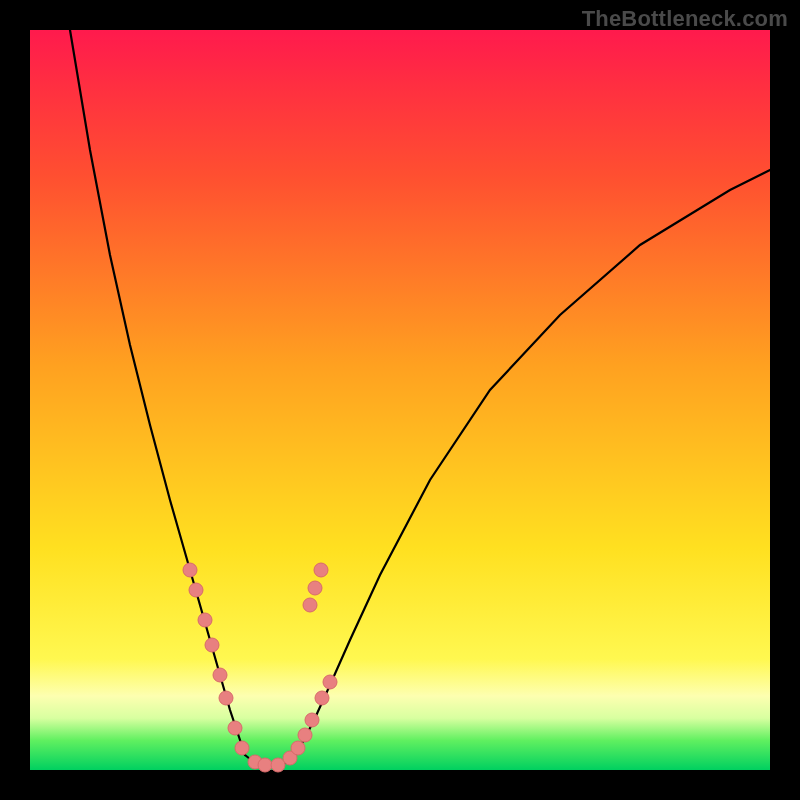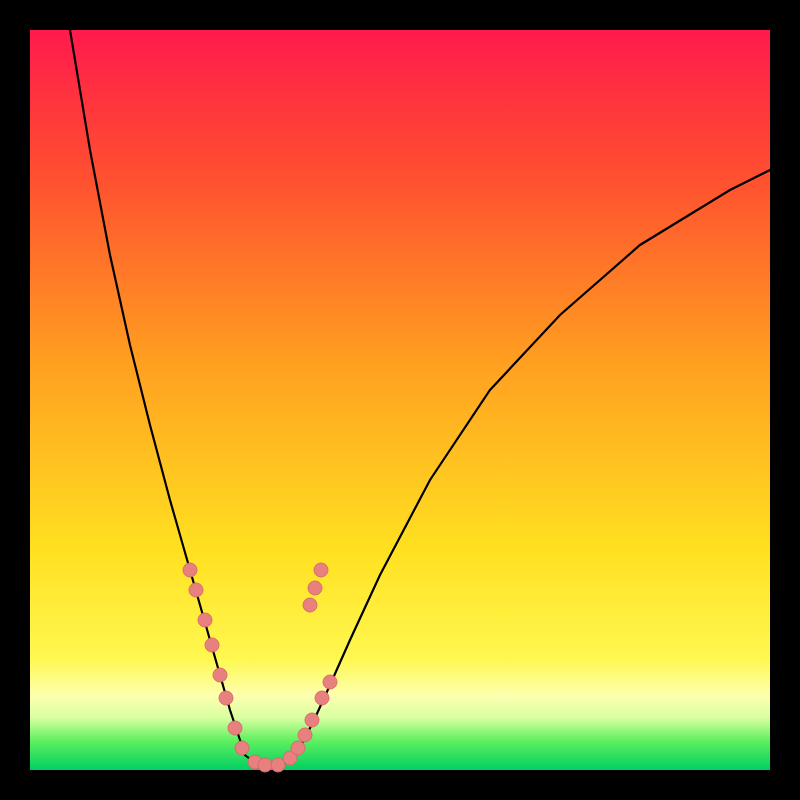--- a/index.html
+++ b/index.html
@@ -95,13 +95,14 @@
           <circle cx="275" cy="705" r="7" class="dot"></circle>
           <circle cx="282" cy="690" r="7" class="dot"></circle>
           <circle cx="292" cy="668" r="7" class="dot"></circle>
           <circle cx="300" cy="652" r="7" class="dot"></circle>
           <circle cx="291" cy="540" r="7" class="dot"></circle>
           <circle cx="285" cy="558" r="7" class="dot"></circle>
           <circle cx="280" cy="575" r="7" class="dot"></circle>
         </g>
     </svg>
   </div>
+  <div class="watermark">TheBottleneck.com</div>
 </div>
 
 </body></html>

